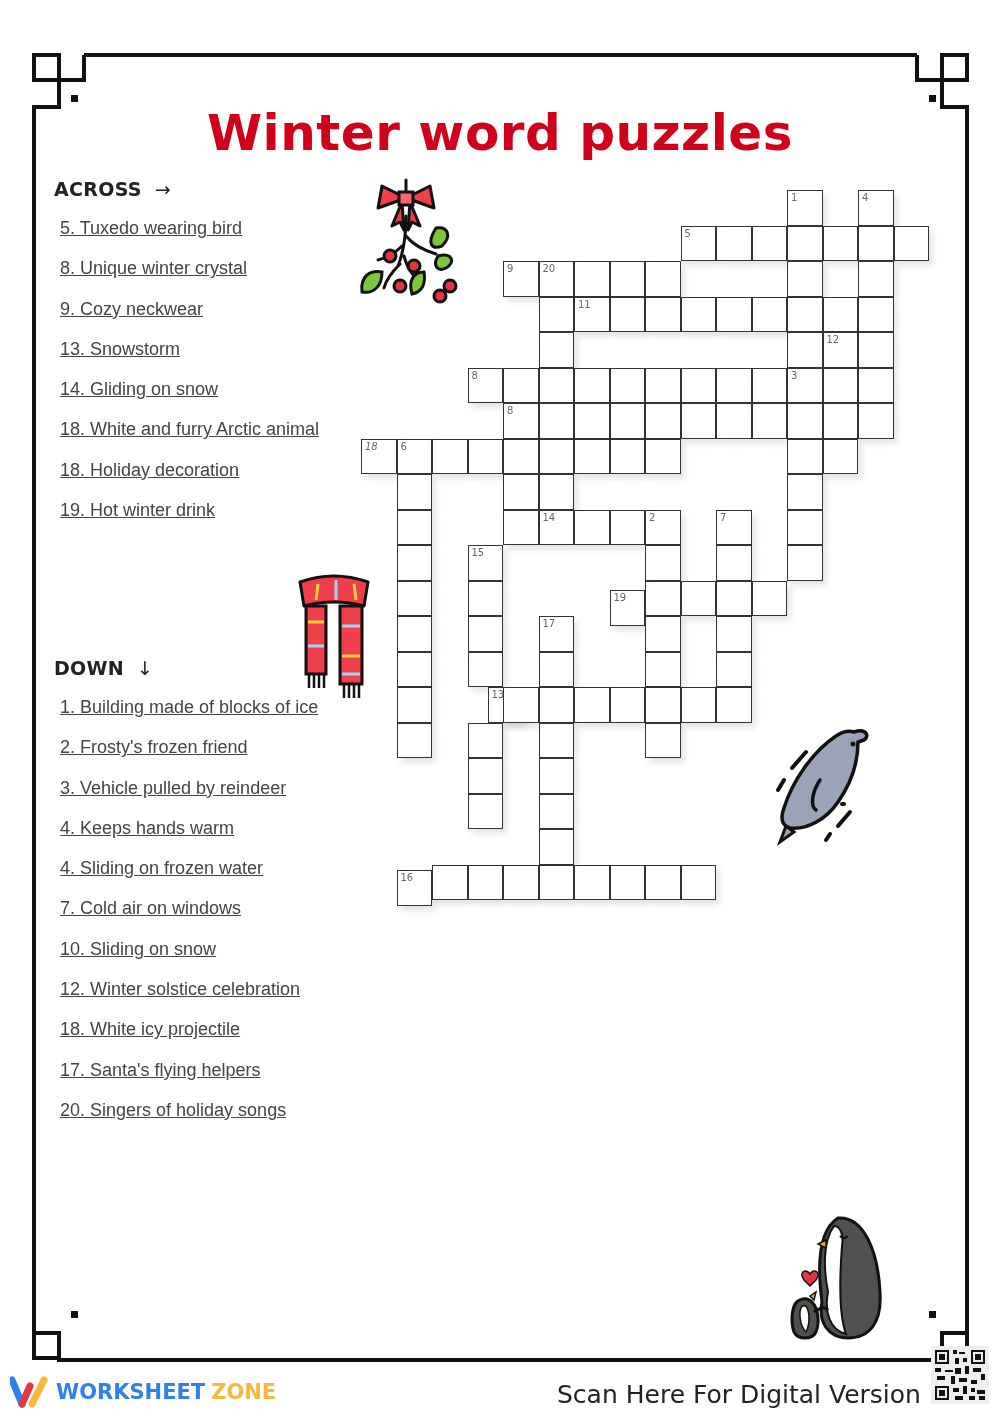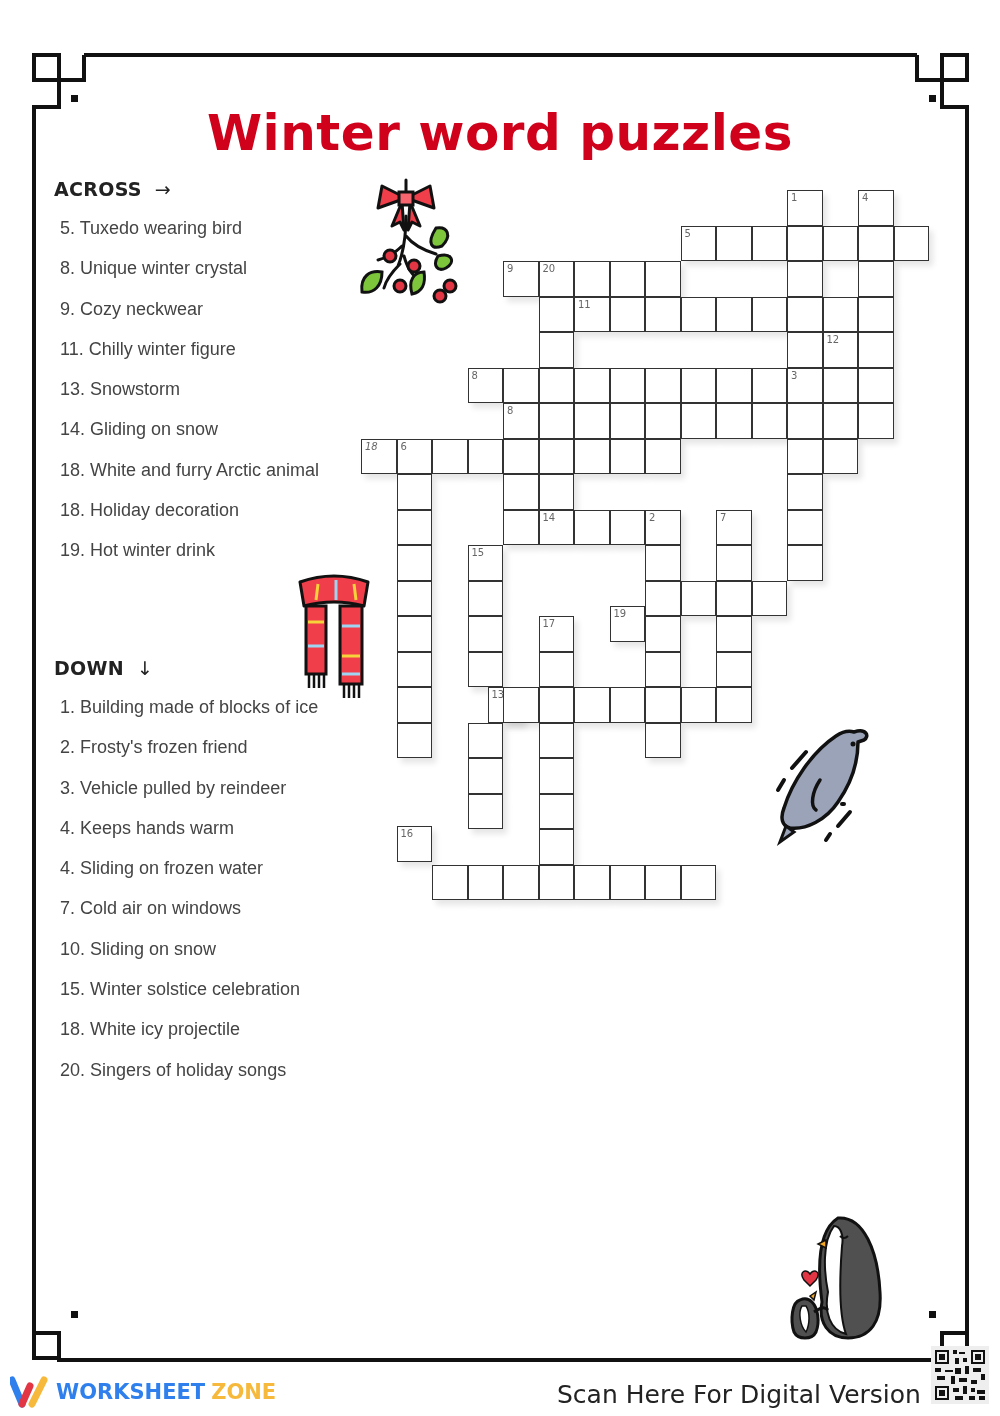--- a/index.html
+++ b/index.html
@@ -1,21 +1,21 @@
 <!DOCTYPE html>
 <html><head>
 <meta charset="utf-8">
 <style>
   html, body { margin: 0; padding: 0; background: #ffffff; }
   body { width: 1000px; height: 1416px; position: relative; overflow: hidden; font-family: "DejaVu Sans", sans-serif; color: #333; }
   .frame { position: absolute; inset: 0; pointer-events: none; }
   .title { position: absolute; left: 0; width: 1000px; top: 104px; text-align: center; font-family: "DejaVu Sans", sans-serif; font-weight: bold; font-size: 50px; color: #d0021b; letter-spacing: 0.5px; }
   .section-head { position: absolute; left: 54px; font-size: 19px; font-weight: bold; color: #222; letter-spacing: 0.3px; }
   .clue-list { position: absolute; left: 60px; width: 270px; margin: 0; padding: 0; list-style: none; }
-  .clue { font-size: 18px; color: #444; line-height: 28px; margin-bottom: 12.3px; font-family: "Liberation Sans", sans-serif; }
+  .clue { font-size: 18px; color: #444; line-height: 28px; margin-bottom: 12.3px; font-family: "Liberation Sans", sans-serif; text-decoration: underline; }
   .grid { position: absolute; left: 0; top: 0; }
   .cell { position: absolute; width: 35.5px; height: 35.5px; box-sizing: border-box; border: 1.5px solid #333; background: #fff; box-shadow: 4px 5px 6px rgba(0,0,0,0.10); }
   .cell .num { position: absolute; top: 2px; left: 3px; font-size: 10px; color: #666; font-family: "DejaVu Sans", sans-serif; line-height: 1; }
   .deco { position: absolute; }
   .footer-logo { position: absolute; left: 10px; top: 1376px; display: flex; align-items: center; gap: 6px; }
   .logo-text { font-family: "DejaVu Sans", sans-serif; font-weight: bold; font-size: 21px; letter-spacing: 0px; }
   .scan-text { position: absolute; left: 557px; top: 1380px; font-size: 25px; color: #222; font-family: "DejaVu Sans", sans-serif; }
   .qr { position: absolute; left: 931px; top: 1346px; width: 58px; height: 58px; background: #eee; }
 </style>
 </head>
@@ -46,42 +46,42 @@
 <div class="title">Winter word puzzles</div>
 
 <div class="section-head" style="top:178px;">
   <span>ACROSS</span>
   <span style="font-weight:normal;margin-left:6px;">→</span>
 </div>
 <ul class="clue-list" style="top:214px;">
   <li class="clue">5. Tuxedo wearing bird</li>
   <li class="clue">8. Unique winter crystal</li>
   <li class="clue">9. Cozy neckwear</li>
-  <li class="clue">11. Chilly winter figure</li>
   <li class="clue">13. Snowstorm</li>
   <li class="clue">14. Gliding on snow</li>
   <li class="clue">18. White and furry Arctic animal</li>
   <li class="clue">18. Holiday decoration</li>
   <li class="clue">19. Hot winter drink</li>
 </ul>
 
 <div class="section-head" style="top:657px;">
   <span>DOWN</span>
   <span style="font-weight:normal;margin-left:6px;">↓</span>
 </div>
 <ul class="clue-list" style="top:693px;">
   <li class="clue">1. Building made of blocks of ice</li>
   <li class="clue">2. Frosty's frozen friend</li>
   <li class="clue">3. Vehicle pulled by reindeer</li>
   <li class="clue">4. Keeps hands warm</li>
   <li class="clue">4. Sliding on frozen water</li>
   <li class="clue">7. Cold air on windows</li>
   <li class="clue">10. Sliding on snow</li>
-  <li class="clue">15. Winter solstice celebration</li>
+  <li class="clue">12. Winter solstice celebration</li>
   <li class="clue">18. White icy projectile</li>
+  <li class="clue">17. Santa's flying helpers</li>
   <li class="clue">20. Singers of holiday songs</li>
 </ul>
 
 <div id="grid" class="grid">
     <div class="cell" style="left: 787px; top: 190px;">
       <span class="num">1</span>
     </div>
     <div class="cell" style="left: 858px; top: 190px;">
       <span class="num">4</span>
     </div>
@@ -187,21 +187,21 @@
     <div class="cell" style="left: 787px; top: 509.5px;"></div>
     <div class="cell" style="left: 396.5px; top: 545px;"></div>
     <div class="cell" style="left: 467.5px; top: 545px; text-align: center;">
       <span class="num">15</span>
     </div>
     <div class="cell" style="left: 645px; top: 545px;"></div>
     <div class="cell" style="left: 716px; top: 545px;"></div>
     <div class="cell" style="left: 787px; top: 545px;"></div>
     <div class="cell" style="left: 396.5px; top: 580.5px;"></div>
     <div class="cell" style="left: 467.5px; top: 580.5px;"></div>
-    <div class="cell" style="left: 609.5px; top: 606px;">
+    <div class="cell" style="left: 609.5px; top: 590px;">
       <span class="num">19</span>
     </div>
     <div class="cell" style="left: 645px; top: 580.5px;"></div>
     <div class="cell" style="left: 680.5px; top: 580.5px;"></div>
     <div class="cell" style="left: 716px; top: 580.5px;"></div>
     <div class="cell" style="left: 751.5px; top: 580.5px;"></div>
     <div class="cell" style="left: 396.5px; top: 616px;"></div>
     <div class="cell" style="left: 467.5px; top: 616px;"></div>
     <div class="cell" style="left: 538.5px; top: 616px;">
       <span class="num">17</span>
@@ -226,21 +226,21 @@
     <div class="cell" style="left: 716px; top: 687px;"></div>
     <div class="cell" style="left: 396.5px; top: 722.5px;"></div>
     <div class="cell" style="left: 467.5px; top: 722.5px;"></div>
     <div class="cell" style="left: 538.5px; top: 722.5px;"></div>
     <div class="cell" style="left: 645px; top: 722.5px;"></div>
     <div class="cell" style="left: 467.5px; top: 758px;"></div>
     <div class="cell" style="left: 538.5px; top: 758px;"></div>
     <div class="cell" style="left: 467.5px; top: 793.5px;"></div>
     <div class="cell" style="left: 538.5px; top: 793.5px;"></div>
     <div class="cell" style="left: 538.5px; top: 829px;"></div>
-    <div class="cell" style="left: 396.5px; top: 826px;">
+    <div class="cell" style="left: 396.5px; top: 870px;">
       <span class="num">16</span>
     </div>
     <div class="cell" style="left: 432px; top: 864.5px;"></div>
     <div class="cell" style="left: 467.5px; top: 864.5px;"></div>
     <div class="cell" style="left: 503px; top: 864.5px;"></div>
     <div class="cell" style="left: 538.5px; top: 864.5px;"></div>
     <div class="cell" style="left: 574px; top: 864.5px;"></div>
     <div class="cell" style="left: 609.5px; top: 864.5px;"></div>
     <div class="cell" style="left: 645px; top: 864.5px;"></div>
     <div class="cell" style="left: 680.5px; top: 864.5px;"></div>

